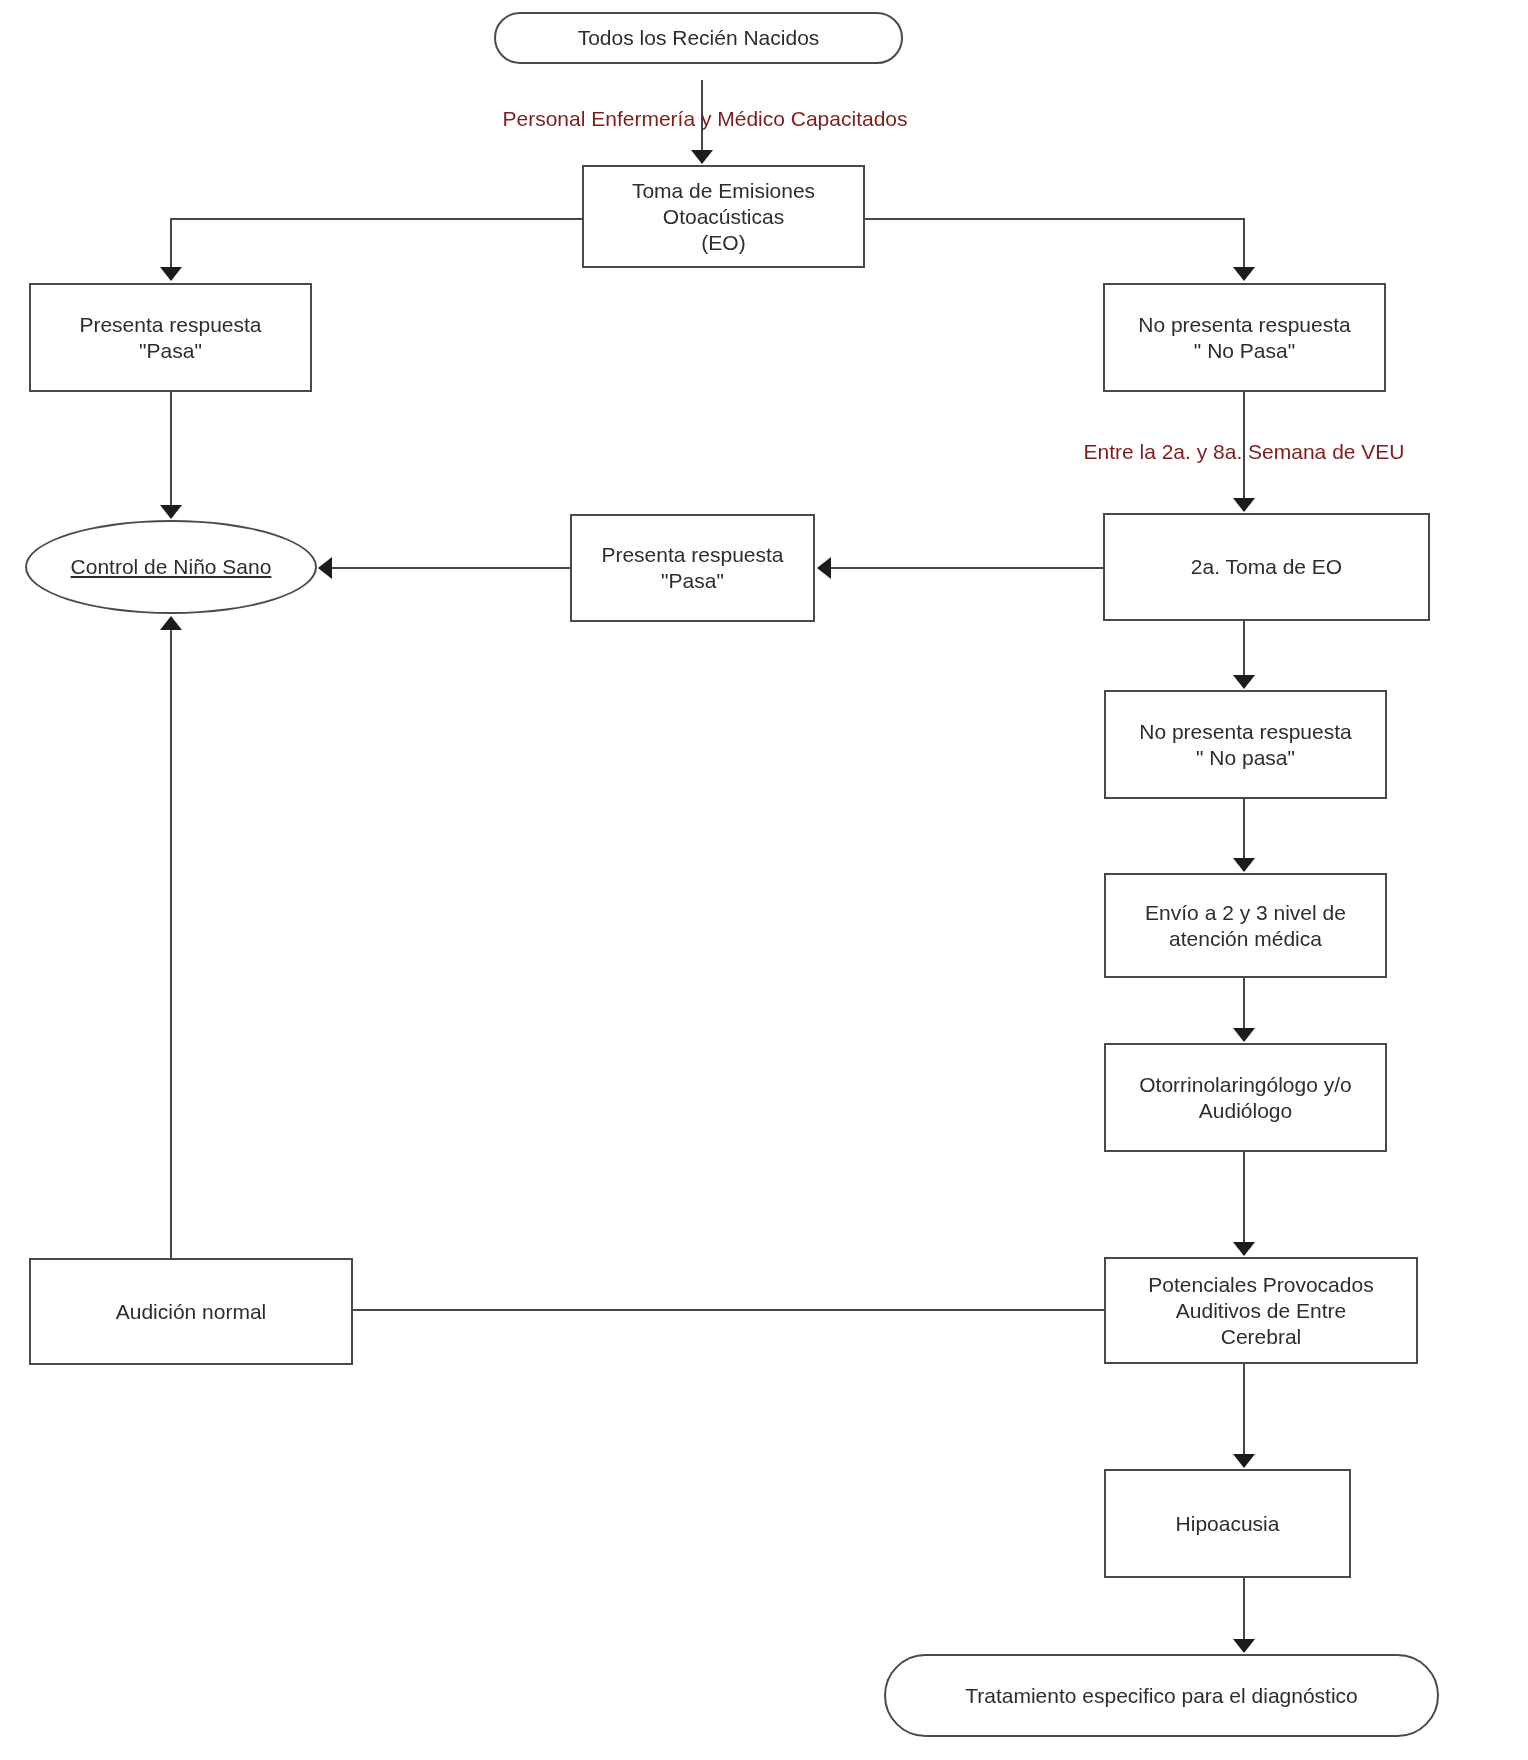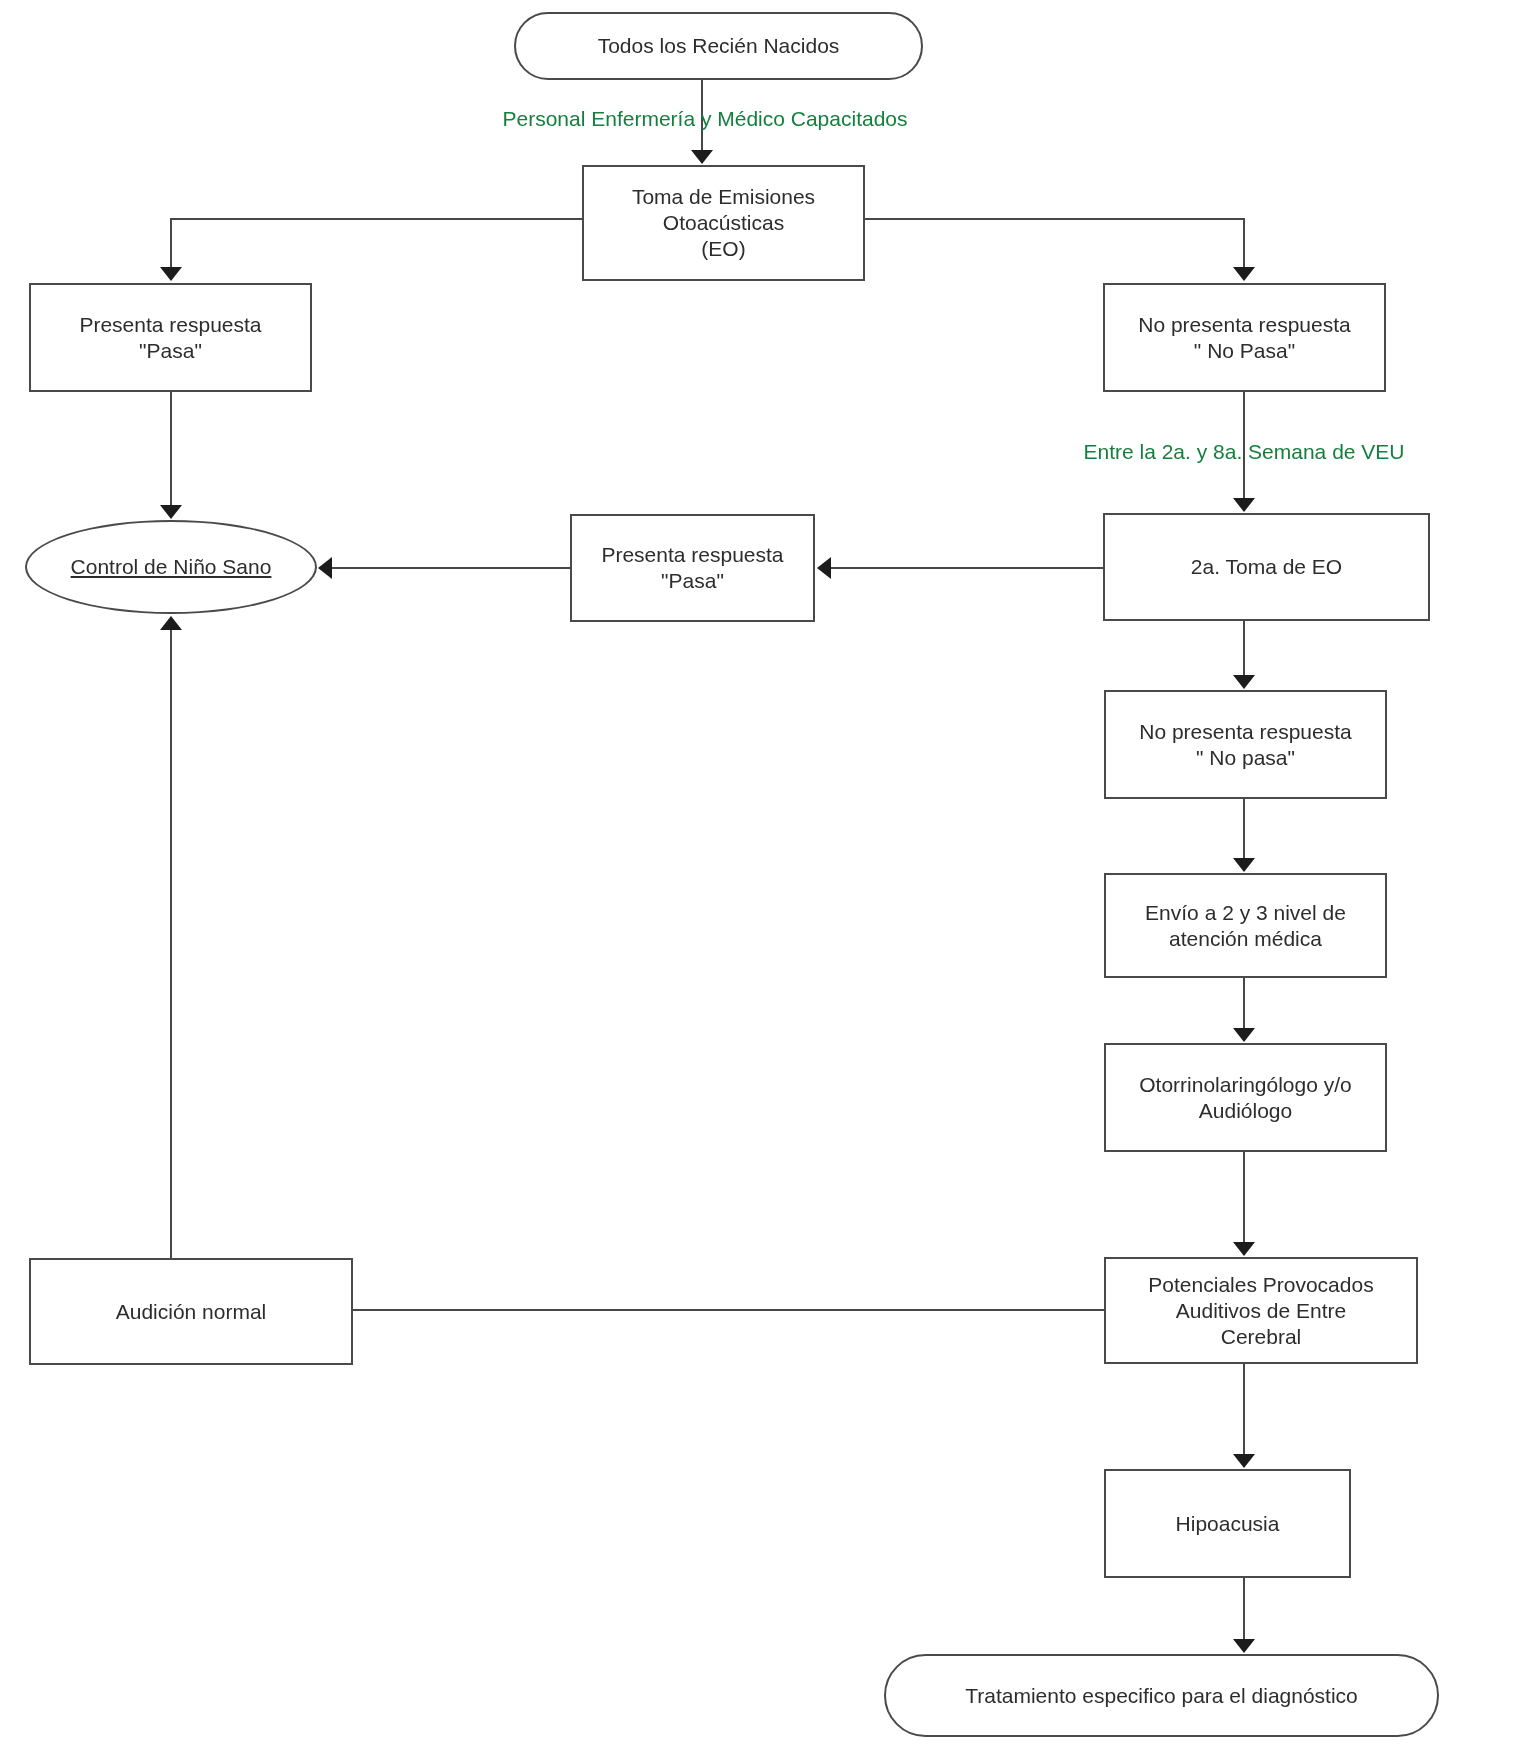--- a/index.html
+++ b/index.html
@@ -37,21 +37,21 @@
     color: #2d2d2d;
     font-size: 21px;
     line-height: 26px;
     text-align: center;
     z-index: 2;
   }
   .terminator { border-radius: 60px; }
   .ellipse { border-radius: 50%; text-decoration: underline; }
   .edge-label {
     position: absolute;
-    color: #15803d;
+    color: #7f1d1d;
     font-size: 21px;
     line-height: 25px;
     text-align: center;
     z-index: 3;
     white-space: nowrap;
   }
 </style>
 </head>
 <body>
 
@@ -128,27 +128,27 @@
       <line x1="1244" y1="1364" x2="1244" y2="1455"></line>
       <polygon points="1233,1454 1255,1454 1244,1468"></polygon>
     </g>
 
     <g>
       <line x1="1244" y1="1578" x2="1244" y2="1640"></line>
       <polygon points="1233,1639 1255,1639 1244,1653"></polygon>
     </g>
   </svg>
 
-  <div class="node terminator" style="left:514px;top:12px;width:409px;height:68px">
+  <div class="node terminator" style="left:494px;top:12px;width:409px;height:52px">
     <div>Todos los Recién Nacidos</div>
   </div>
 
   <div class="edge-label" style="left:430px;top:106px;width:550px">Personal Enfermería y Médico Capacitados</div>
 
-  <div class="node" style="left:582px;top:165px;width:283px;height:116px">
+  <div class="node" style="left:582px;top:165px;width:283px;height:103px">
     <div>Toma de Emisiones</div>
     <div>Otoacústicas</div>
     <div>(EO)</div>
   </div>
 
   <div class="node" style="left:29px;top:283px;width:283px;height:109px">
     <div>Presenta respuesta</div>
     <div>"Pasa"</div>
   </div>
 

